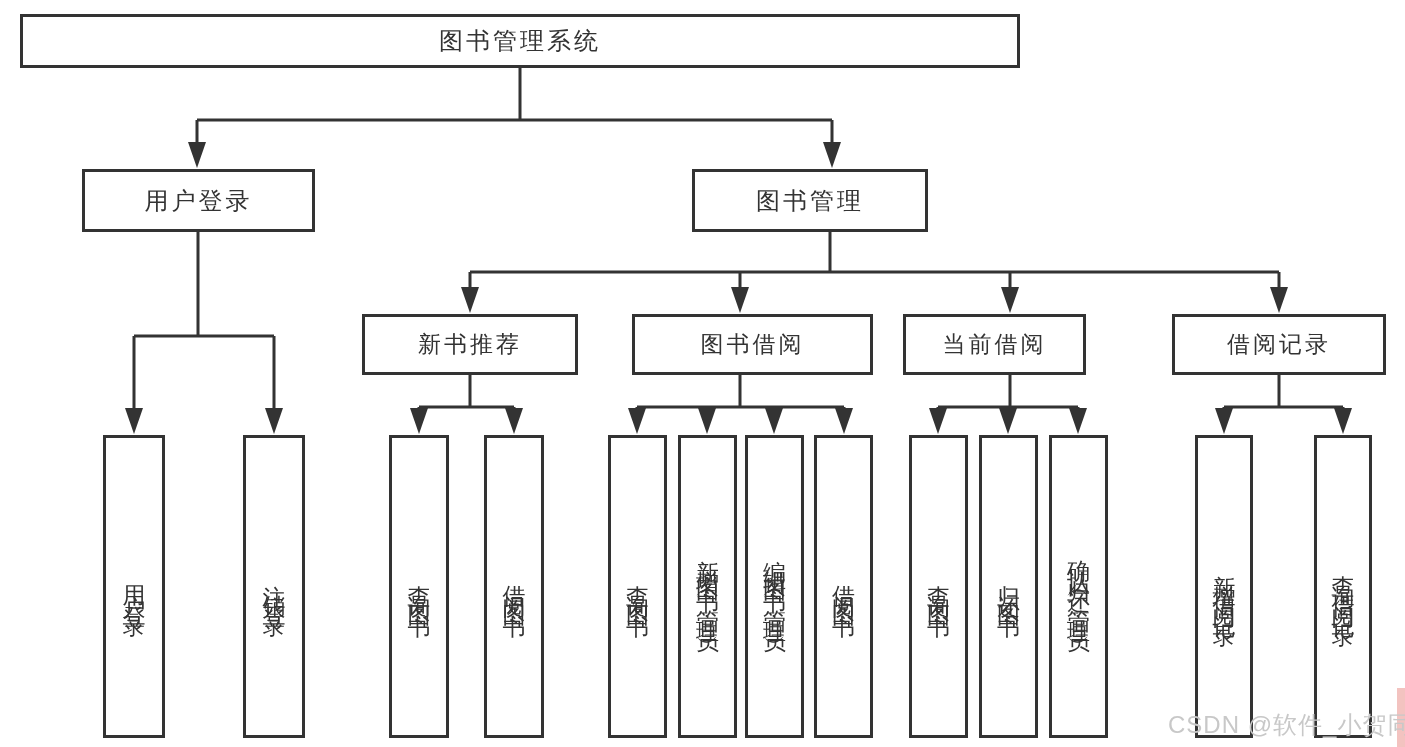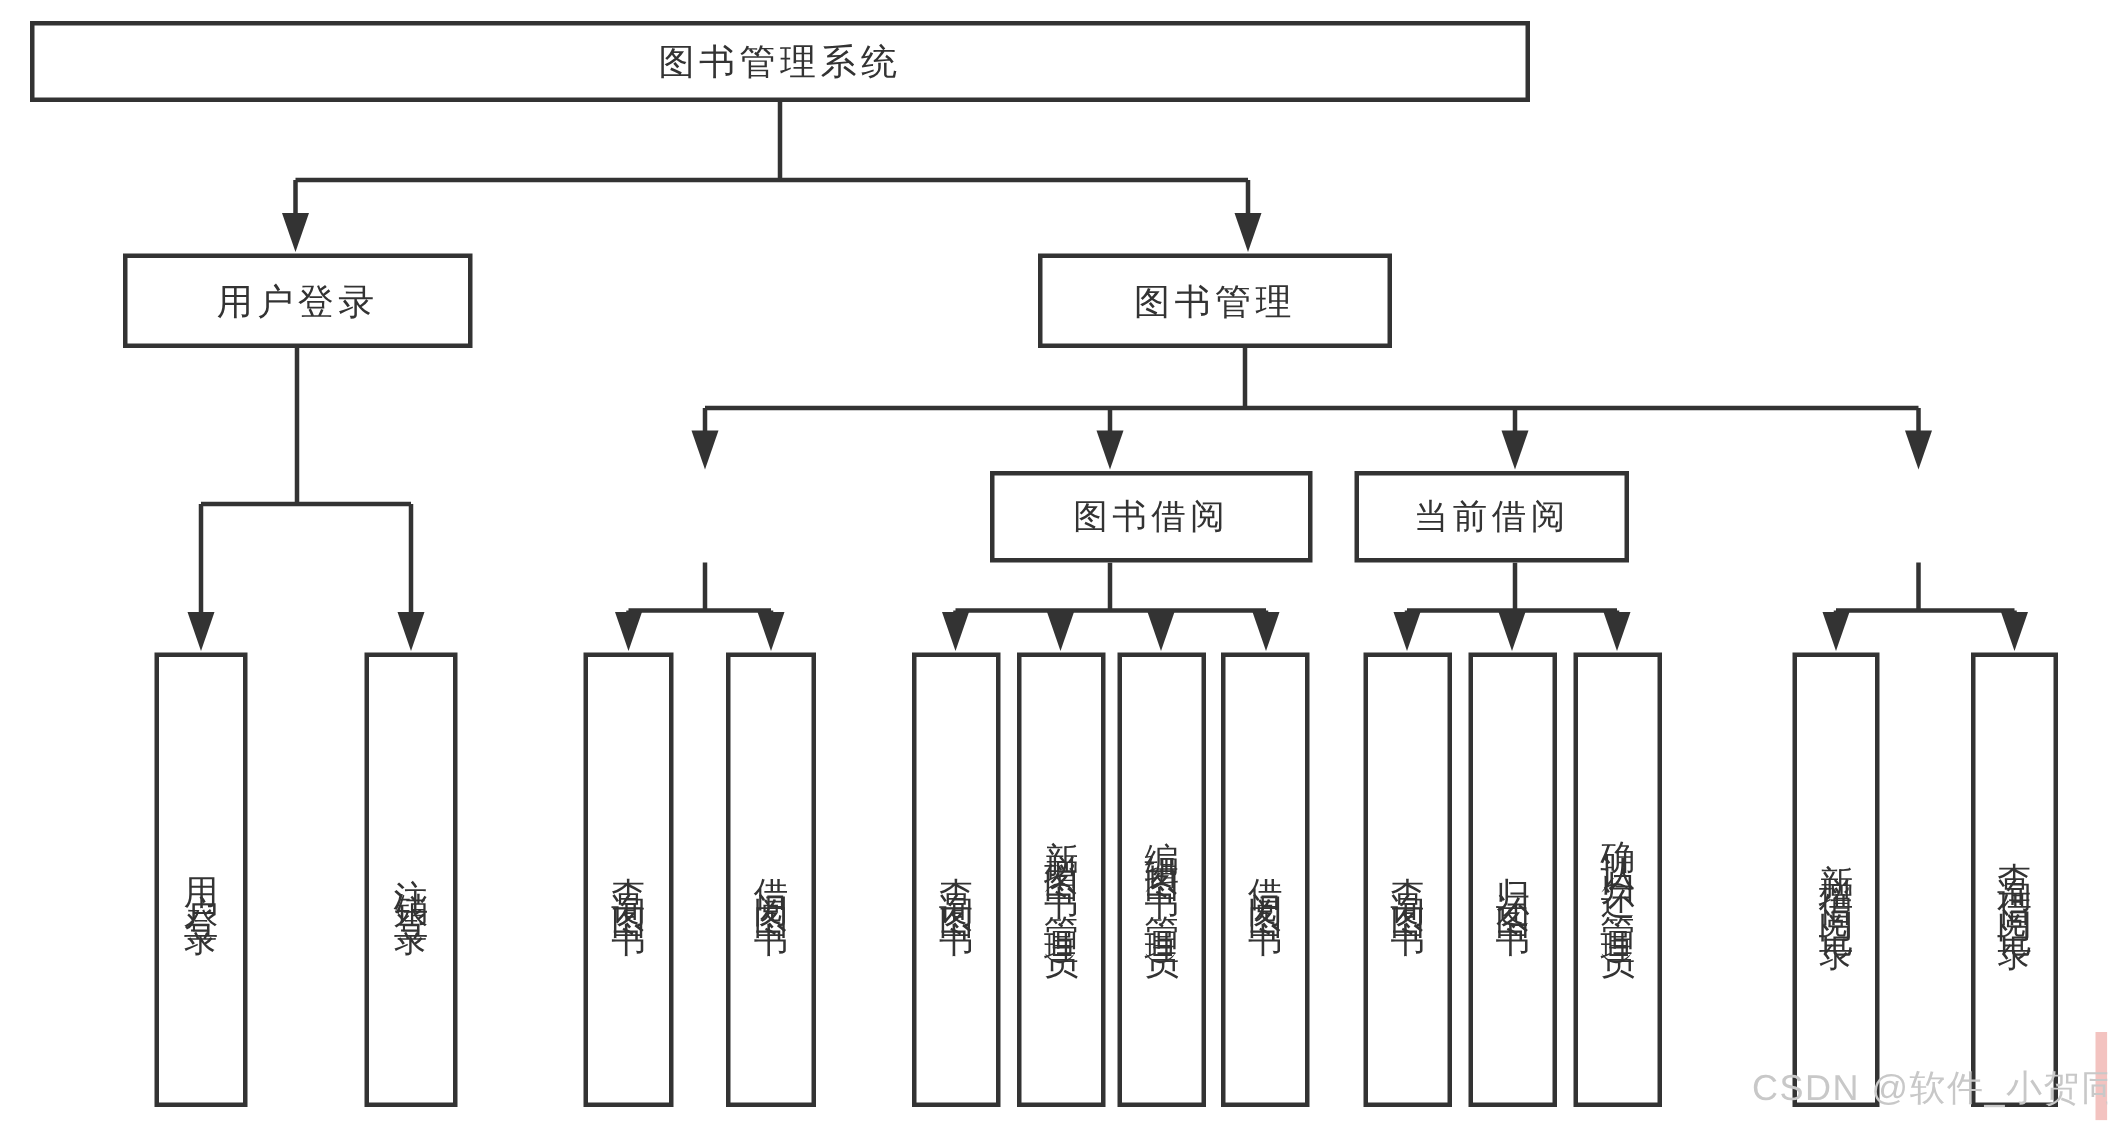--- a/index.html
+++ b/index.html
@@ -22,21 +22,21 @@
     font-size:23px; letter-spacing:10px; line-height:1;
   }
   
   .root   { left:20px;  top:14px;  width:1000px; height:54px; }
   .lvl2   { top:169px; height:63px; }
   .lvl3   { top:314px; height:61px; font-size:23px; }
   .leaf   { top:435px; height:303px; }
   #n-user-login      { left:82px;   width:233px; }
   #n-book-mgmt       { left:692px;  width:236px; }
   #n-new-books       { left:362px;  width:216px; }
-  #n-book-borrow     { left:632px;  width:215px;margin-left:28px; }
+  #n-book-borrow     { left:632px;  width:241px; }
   #n-current-borrow  { left:903px;  width:183px; }
   #n-borrow-records  { left:1172px; width:214px; }
   #lf-user-login  { left:103px;  width:62px; }
   #lf-logout      { left:243px;  width:62px; }
   #lf-nb-query    { left:389px;  width:60px; }
   #lf-nb-borrow   { left:484px;  width:60px; }
   #lf-bb-query    { left:608px;  width:59px; }
   #lf-bb-add      { left:678px;  width:59px; }
   #lf-bb-edit     { left:745px;  width:59px; }
   #lf-bb-borrow   { left:814px;  width:59px; }
@@ -97,22 +97,24 @@
       <polygon points="1215,408 1233,408 1224,434"></polygon>
       <polygon points="1334,408 1352,408 1343,434"></polygon>
     </g>
   </svg>
 
   <div class="node h-node root">图书管理系统</div>
 
   <div id="n-user-login" class="node h-node lvl2">用户登录</div>
   <div id="n-book-mgmt" class="node h-node lvl2">图书管理</div>
 
+  <div id="n-new-books" class="node h-node lvl3">新书推荐</div>
   <div id="n-book-borrow" class="node h-node lvl3">图书借阅</div>
   <div id="n-current-borrow" class="node h-node lvl3">当前借阅</div>
+  <div id="n-borrow-records" class="node h-node lvl3">借阅记录</div>
 
   <div id="lf-user-login" class="node v-node leaf">用户登录</div>
   <div id="lf-logout" class="node v-node leaf">注销登录</div>
 
   <div id="lf-nb-query" class="node v-node leaf">查询图书</div>
   <div id="lf-nb-borrow" class="node v-node leaf">借阅图书</div>
 
   <div id="lf-bb-query" class="node v-node leaf">查询图书</div>
   <div id="lf-bb-add" class="node v-node leaf">新增图书（管理员）</div>
   <div id="lf-bb-edit" class="node v-node leaf">编辑图书（管理员）</div>

